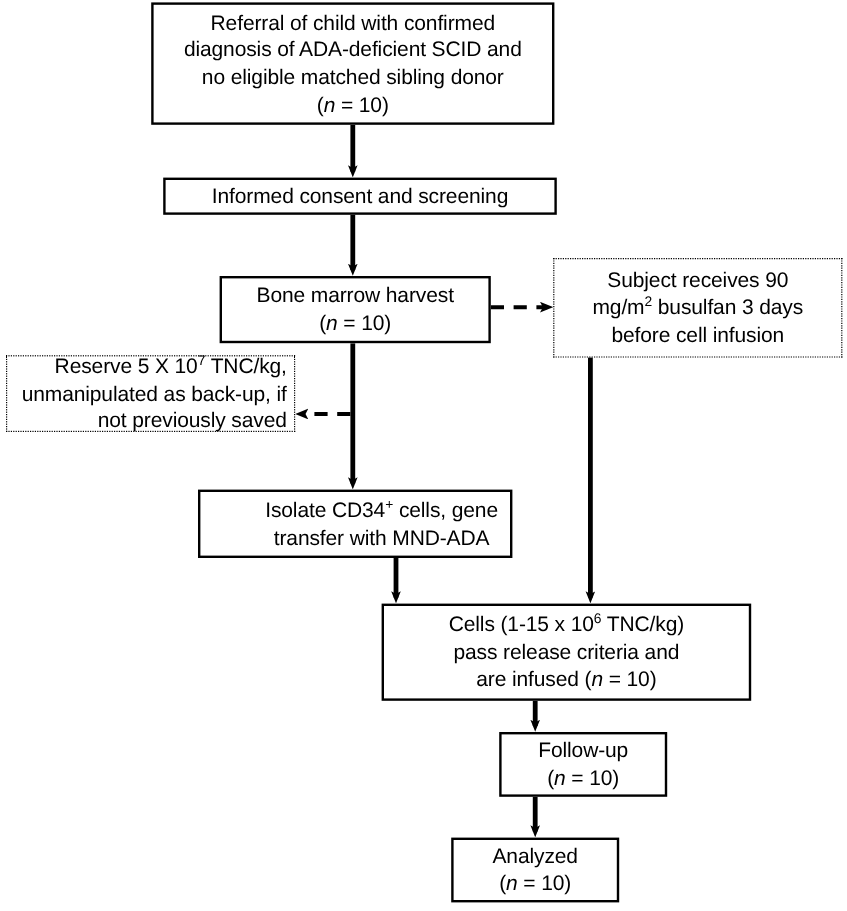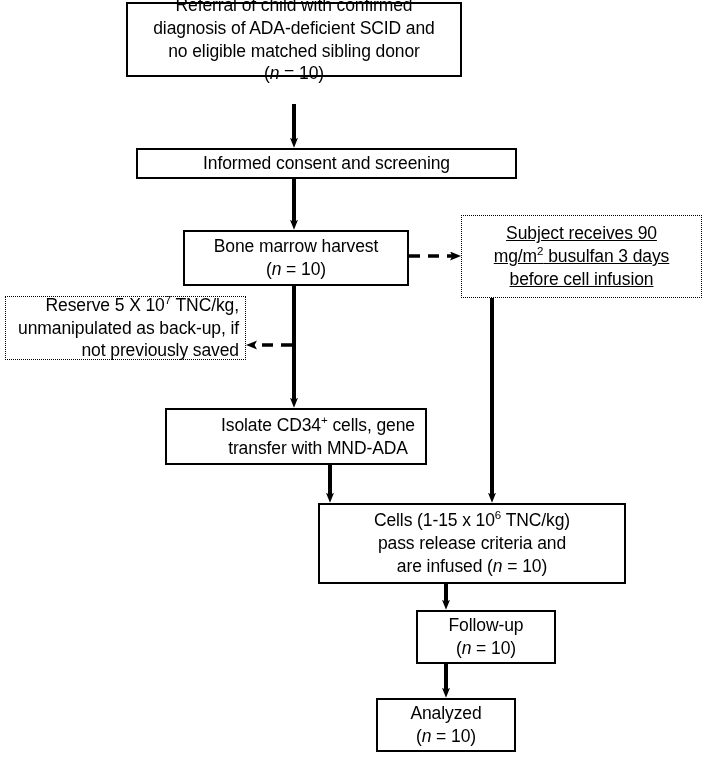--- a/index.html
+++ b/index.html
@@ -84,44 +84,44 @@
 
     <line x1="330" y1="465" x2="330" y2="498" stroke="#000000" stroke-width="4" marker-end="url(#arrowSolid)"></line>
 
     <line x1="492" y1="297" x2="492" y2="498" stroke="#000000" stroke-width="4" marker-end="url(#arrowSolid)"></line>
 
     <line x1="446" y1="584" x2="446" y2="605" stroke="#000000" stroke-width="4" marker-end="url(#arrowSolid)"></line>
 
     <line x1="446" y1="664" x2="446" y2="693" stroke="#000000" stroke-width="4" marker-end="url(#arrowSolid)"></line>
   </svg>
 
-  <div class="node solid" style="left:126px; top:2px; width:336px; height:75px;">
+  <div class="node solid" style="left:126px; top:2px; width:336px; height:102px;">
     <div class="inner">
       <div>Referral of child with confirmed</div>
       <div>diagnosis of ADA-deficient SCID and</div>
       <div>no eligible matched sibling donor</div>
       <div><span>(</span><span class="it">n</span><span> = 10)</span></div>
     </div>
   </div>
 
-  <div class="node solid" style="left:136px; top:148px; width:381px; height:31px;">
+  <div class="node solid" style="left:136px; top:148px; width:328px; height:31px;">
     <div class="inner">
       <div>Informed consent and screening</div>
     </div>
   </div>
 
 
   <div class="node solid" style="left:183px; top:230px; width:226px; height:56px;">
     <div class="inner">
       <div>Bone marrow harvest</div>
       <div><span>(</span><span class="it">n</span><span> = 10)</span></div>
     </div>
   </div>
 
-  <div class="node dotted" style="left:461px; top:215px; width:241px; height:83px;text-decoration:underline;">
+  <div class="node dotted" style="left:461px; top:215px; width:241px; height:83px;">
     <div class="inner">
       <div>Subject receives 90</div>
       <div><span>mg/m</span><sup>2</sup><span> busulfan 3 days</span></div>
       <div>before cell infusion</div>
     </div>
   </div>
 
   <div class="node dotted" style="left:5px; top:296px; width:241px; height:64px;text-align:right;">
     <div class="inner">
       <div><span>Reserve 5 X 10</span><sup>7</sup><span> TNC/kg,</span></div>

